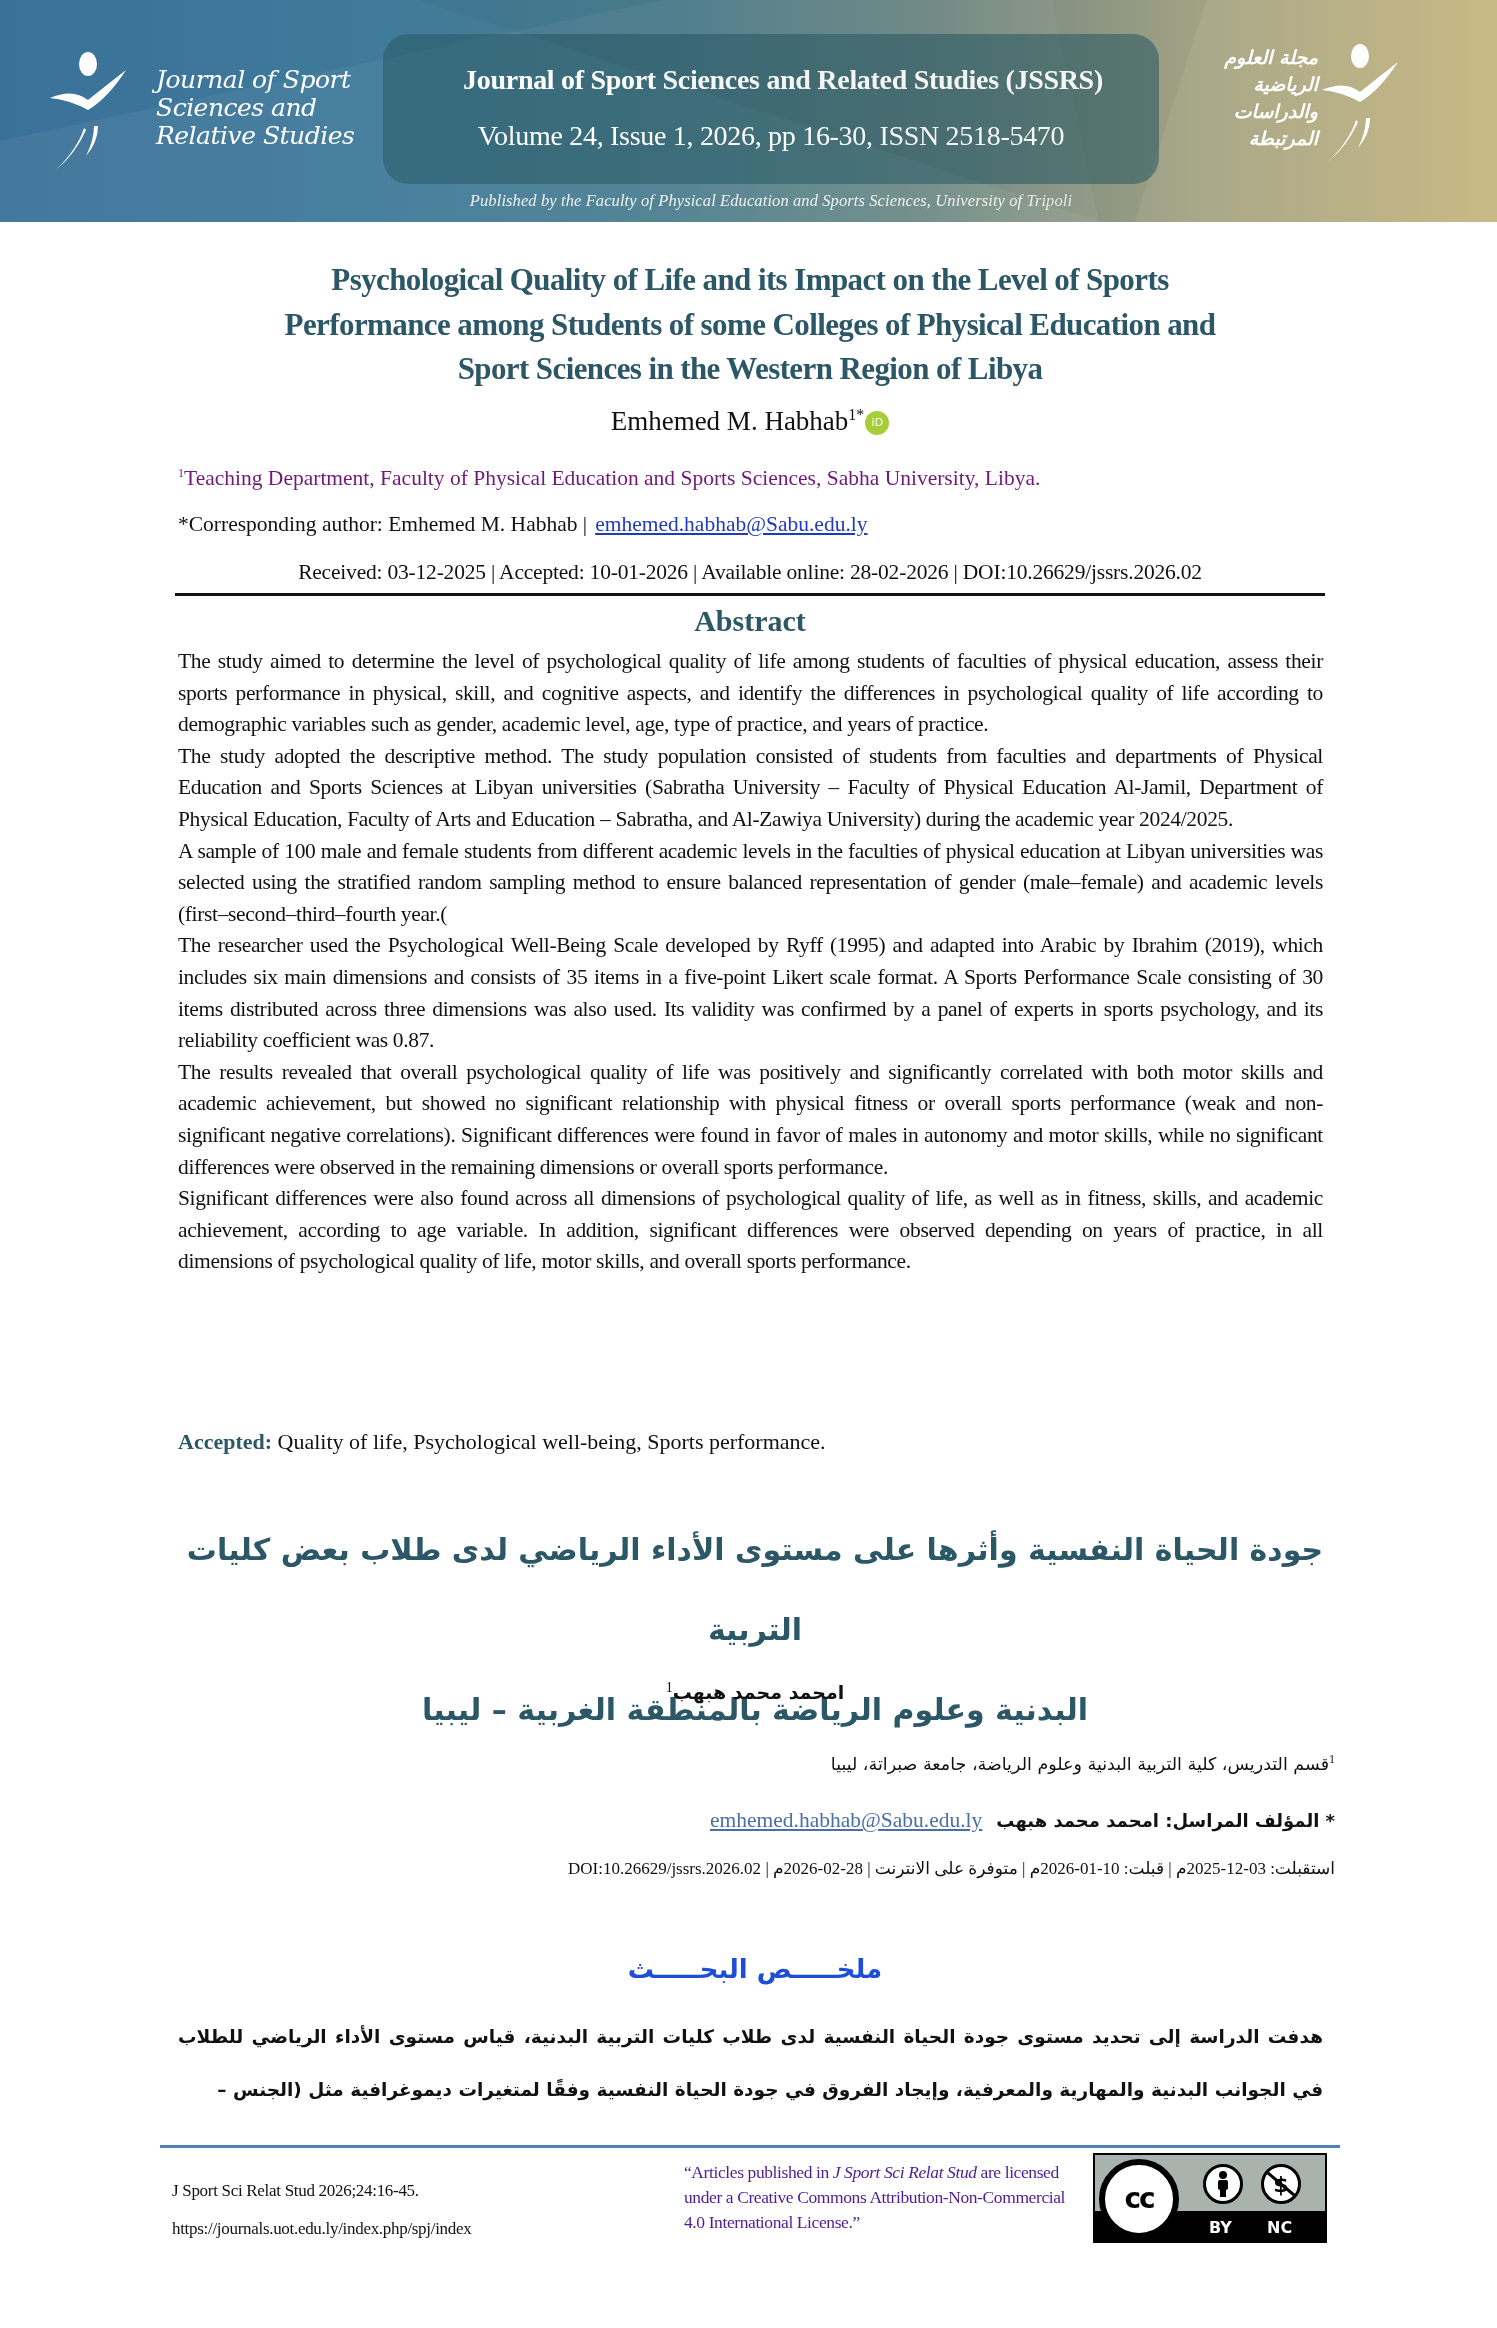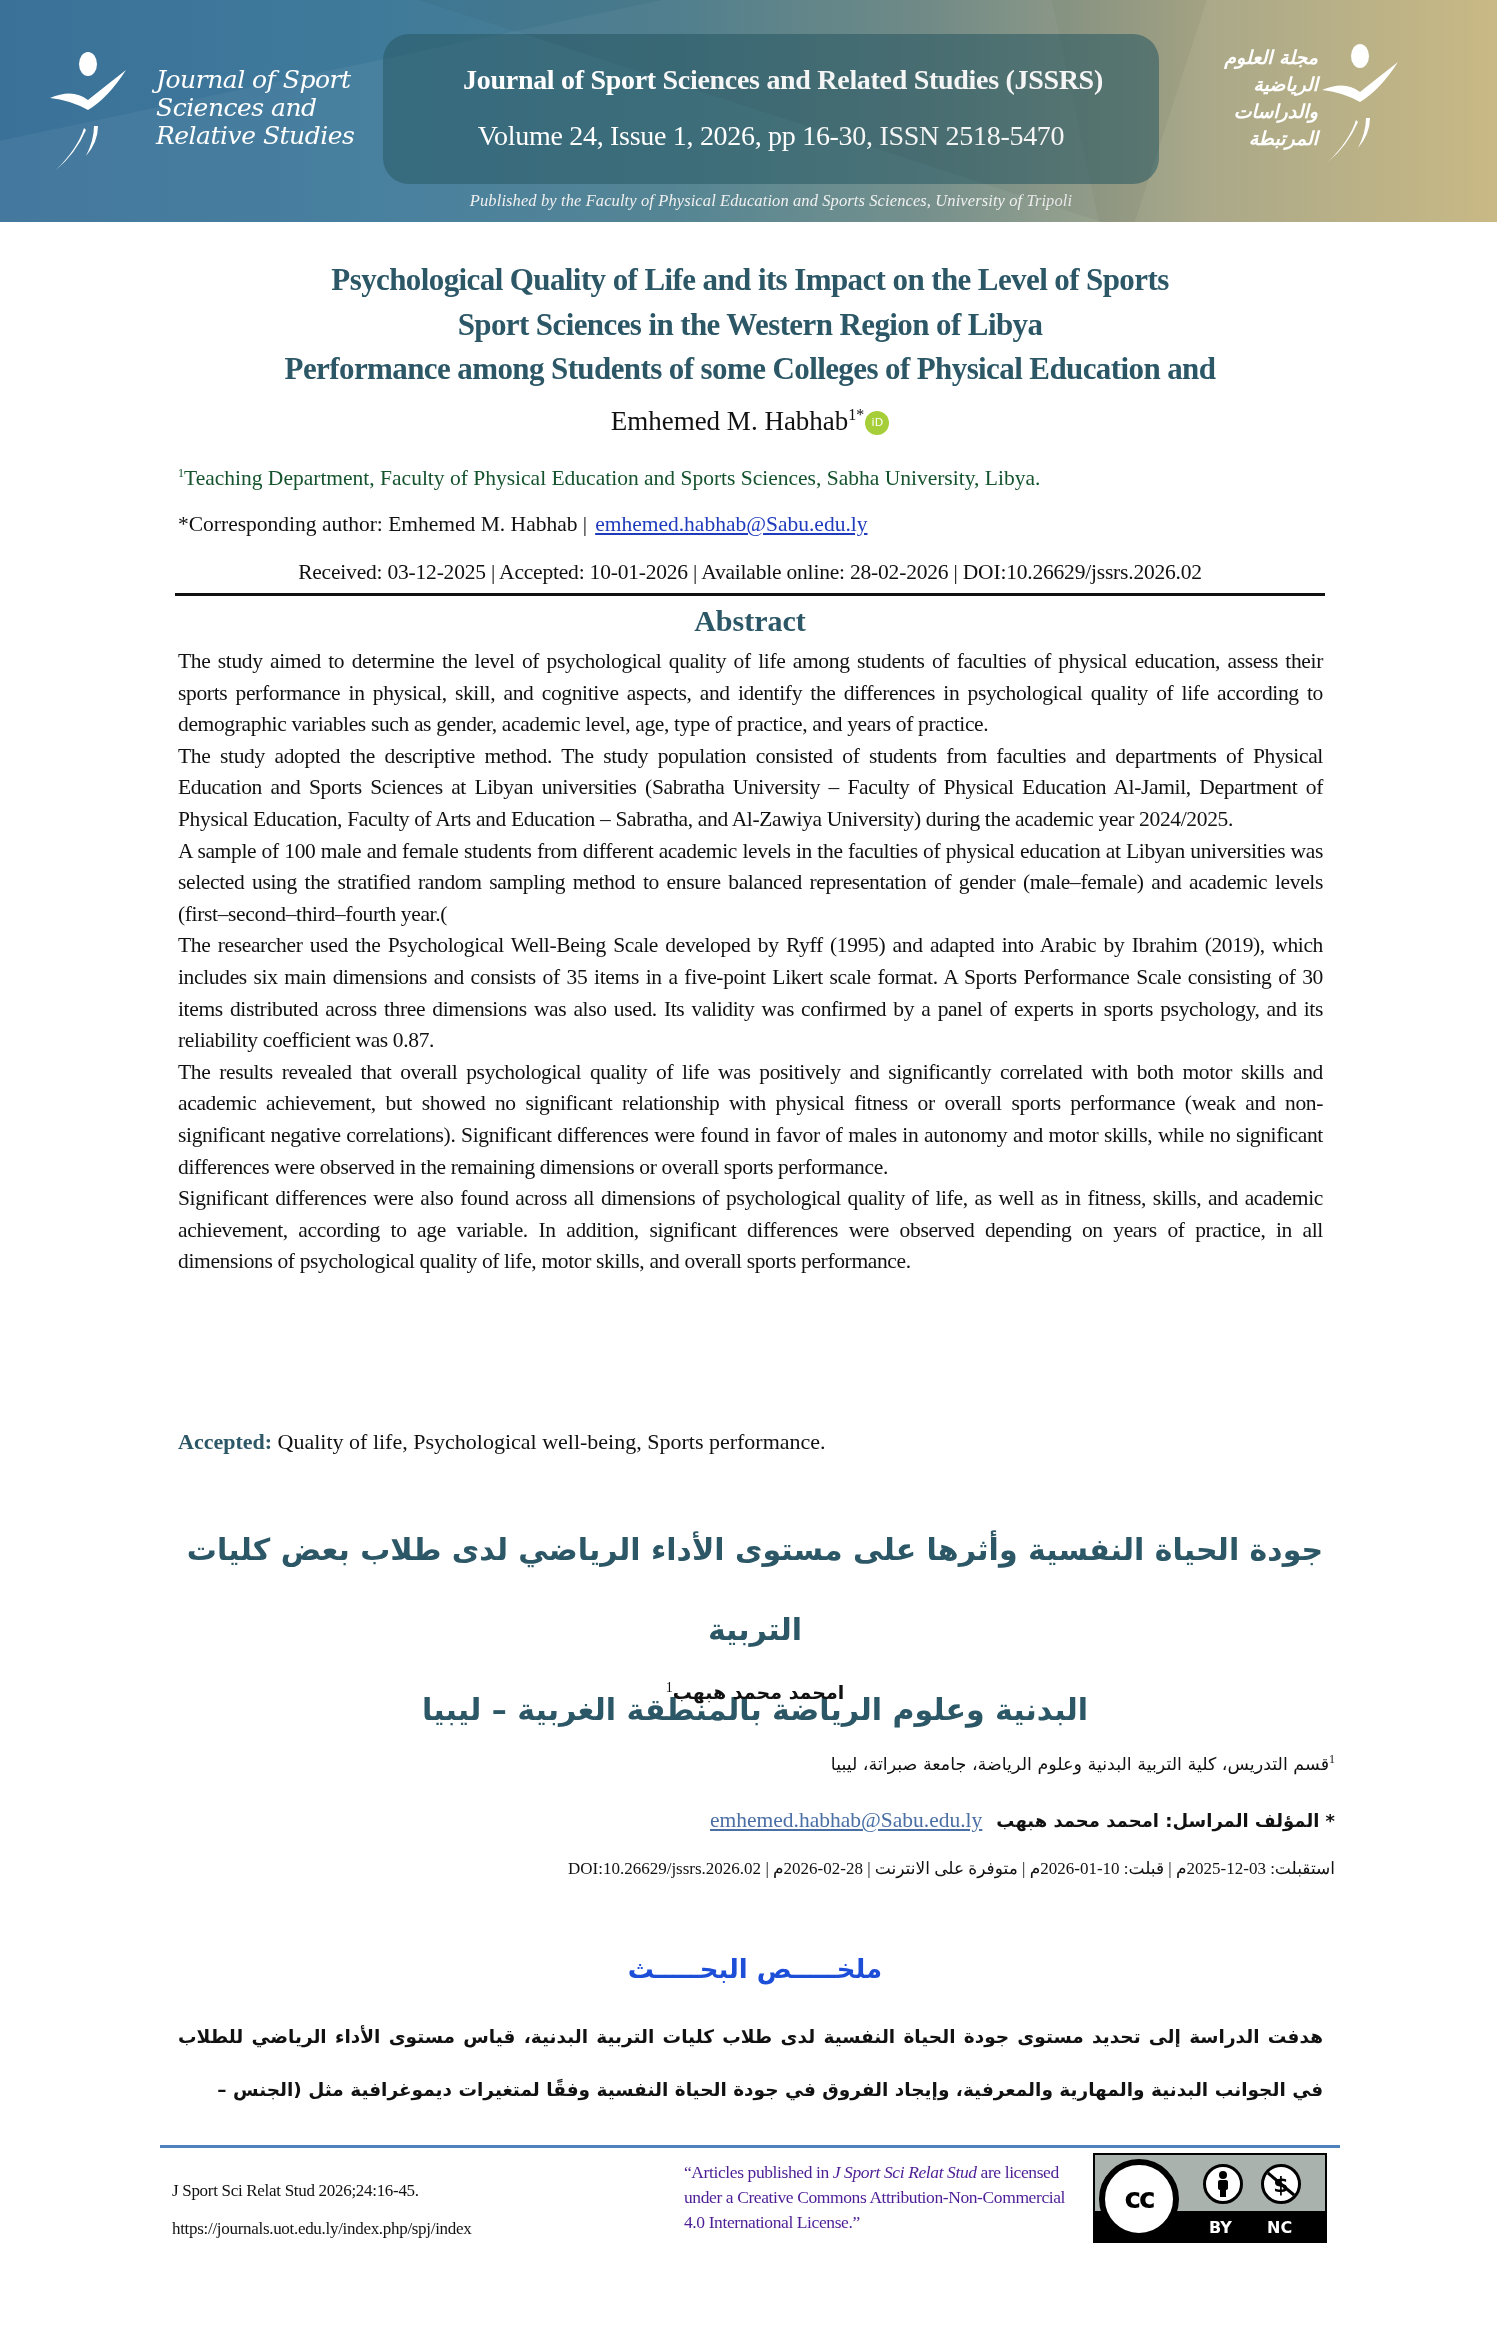--- a/index.html
+++ b/index.html
@@ -59,21 +59,21 @@
   .author {
     position: absolute; left: 150px; top: 406px; width: 1200px; text-align: center;
     font-size: 27px; color: #111;
   }
   .author sup { font-size: 16px; vertical-align: 10px; }
   .orcid {
     display: inline-block; width: 24px; height: 24px; border-radius: 50%;
     background: #a6ce39; color: #fff; font-family: "DejaVu Sans", sans-serif;
     font-size: 11px; line-height: 24px; text-align: center; vertical-align: 4px; margin-left: 1px;
   }
-  .affil { position: absolute; left: 178px; top: 466px; font-size: 21.5px; color: #14532d; }
+  .affil { position: absolute; left: 178px; top: 466px; font-size: 21.5px; color: #701a75; }
   .affil sup { font-size: 12px; vertical-align: 8px; }
   .corr { position: absolute; left: 178px; top: 512px; font-size: 21.5px; color: #111; }
   .corr a { color: #1f3bbd; text-decoration: underline; margin-left: 8px; }
   .dates {
     position: absolute; left: 150px; top: 560px; width: 1200px; text-align: center;
     font-size: 21.5px; color: #111; letter-spacing: -0.2px;
   }
   .rule-black { position: absolute; left: 175px; top: 593px; width: 1150px; height: 3px; background: #111; }
   .abstract-heading {
     position: absolute; left: 150px; top: 604px; width: 1200px; text-align: center;
@@ -187,22 +187,22 @@
       <ellipse cx="40" cy="16" rx="9" ry="12" fill="#fff"></ellipse>
       <path d="M2 50 Q25 40 40 52 Q55 40 78 22 Q60 50 40 62 Q22 52 2 50 Z" fill="#fff"></path>
       <path d="M36 80 Q30 100 8 122 Q28 105 38 82 Z" fill="#fff"></path>
       <path d="M46 78 Q46 92 38 108 Q50 94 50 78 Z" fill="#fff"></path>
     </svg>
   </div>
 </header>
 
 <h1 class="article-title">
   <div>Psychological Quality of Life and its Impact on the Level of Sports</div>
+  <div>Performance among Students of some Colleges of Physical Education and</div>
   <div>Sport Sciences in the Western Region of Libya</div>
-  <div>Performance among Students of some Colleges of Physical Education and</div>
 </h1>
 
 <div class="author">
   <span>Emhemed M. Habhab</span><sup>1*</sup><span class="orcid">iD</span>
 </div>
 
 <div class="affil">
   <sup>1</sup><span>Teaching Department, Faculty of Physical Education and Sports Sciences, Sabha University, Libya.</span>
 </div>
 

